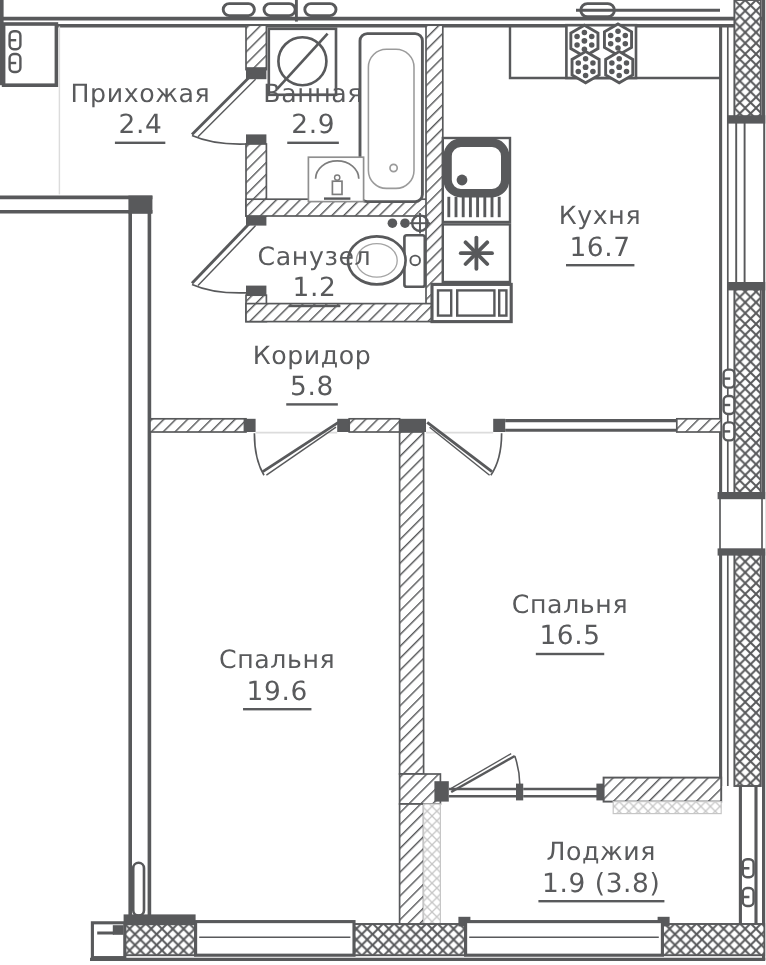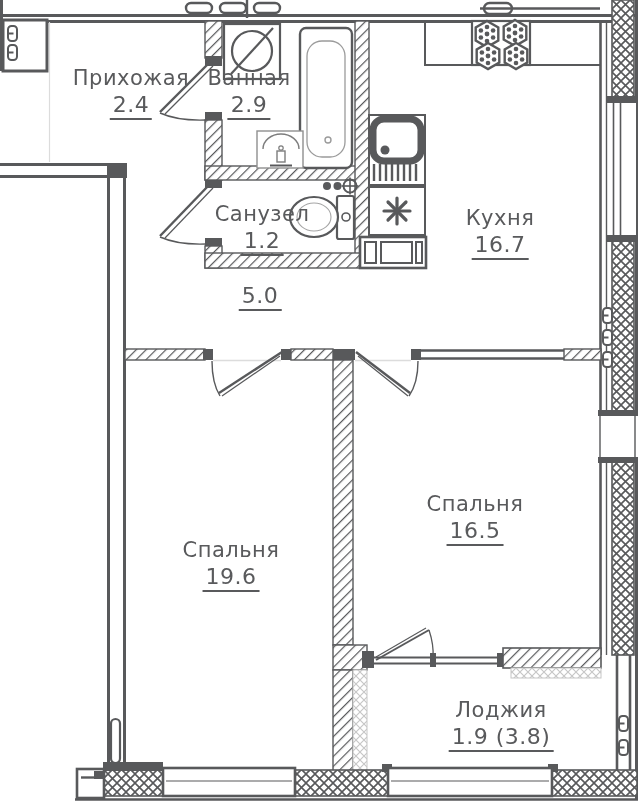--- a/index.html
+++ b/index.html
@@ -279,42 +279,43 @@
     <rect x="388" y="768" width="164" height="28" fill="#ffffff" stroke="#58595b" stroke-width="2.6"></rect>
     <line x1="391" y1="781" x2="549" y2="781" stroke="#58595b" stroke-width="1.2"></line>
   </g>
   <g>
     <rect x="77" y="769" width="27" height="29" fill="#ffffff" stroke="#58595b" stroke-width="2.6"></rect>
     <line x1="81" y1="777.5" x2="95" y2="777.5" stroke="#58595b" stroke-width="2.4"></line>
     <rect x="94" y="771" width="9" height="8" fill="#58595b"></rect>
   </g>
 </svg>
 
-<div class="room-label" style="left:117px; top:66px;margin-left:14px;">
+<div class="room-label" style="left:117px; top:66px;">
   <span class="room-name">Прихожая</span>
   <span class="room-area">2.4</span>
 </div>
 
-<div class="room-label" style="left:249px; top:66px;text-align:center;">
+<div class="room-label" style="left:261px; top:66px;text-align:center;">
   <span class="room-name">Ванная</span>
   <span class="room-area">2.9</span>
 </div>
 
 <div class="room-label" style="left:262px; top:202px;">
   <span class="room-name">Санузел</span>
   <span class="room-area">1.2</span>
 </div>
 
-<div class="room-label" style="left:500px; top:168px;margin-top:38px;">
+<div class="room-label" style="left:500px; top:168px;">
   <span class="room-name">Кухня</span>
   <span class="room-area">16.7</span>
 </div>
 
 <div class="room-label" style="left:260px; top:284px;">
-  <span class="room-area">5.0</span>
+  <span class="room-name">Коридор</span>
+  <span class="room-area">5.8</span>
 </div>
 
 <div class="room-label" style="left:231px; top:538px;">
   <span class="room-name">Спальня</span>
   <span class="room-area">19.6</span>
 </div>
 
 <div class="room-label" style="left:475px; top:492px;">
   <span class="room-name">Спальня</span>
   <span class="room-area">16.5</span>

